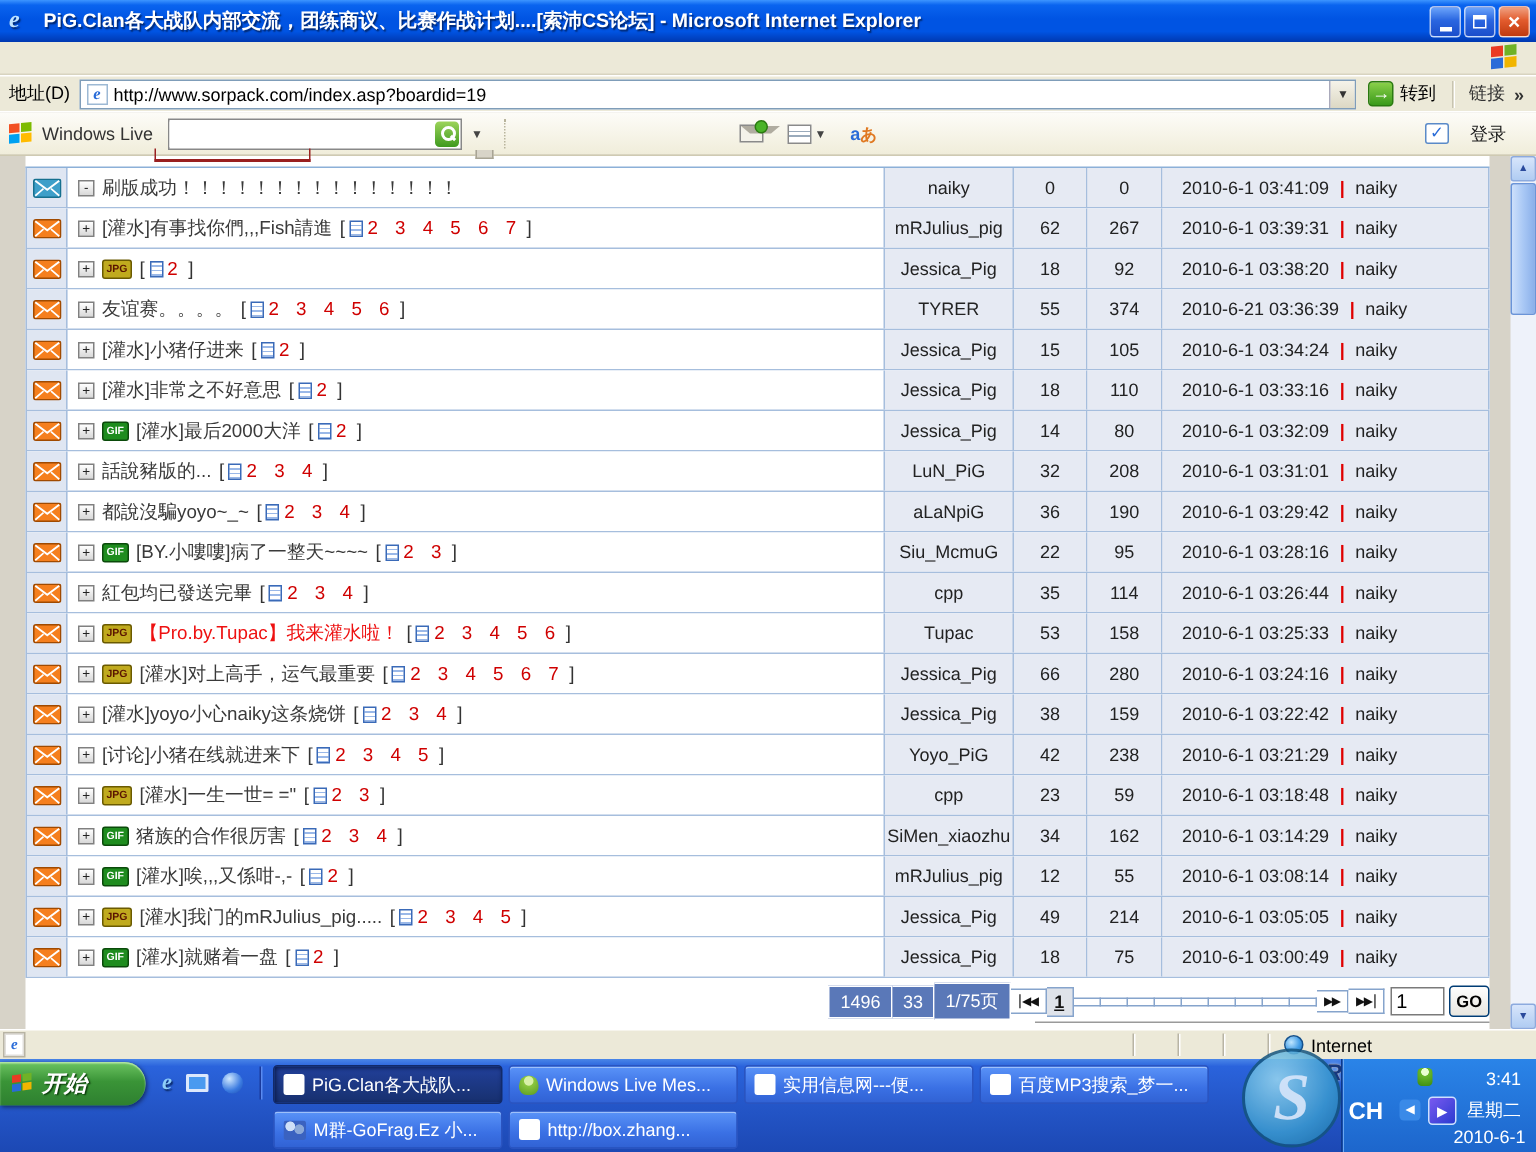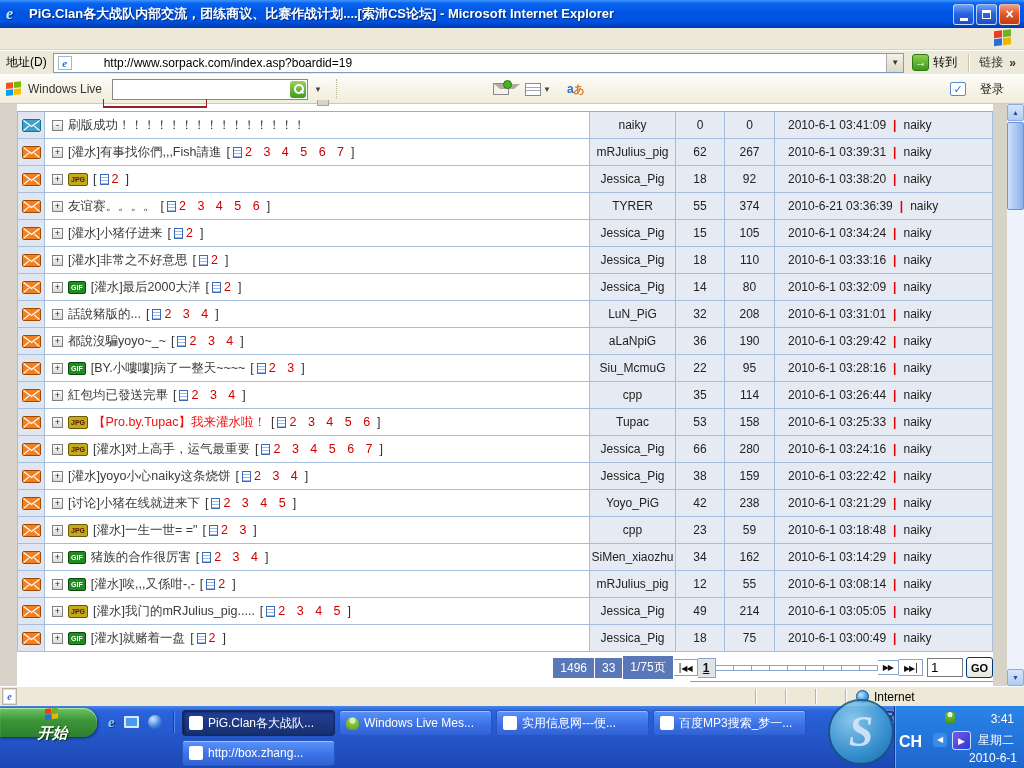--- a/index.html
+++ b/index.html
@@ -31,21 +31,21 @@
   .throbber i:nth-child(1){background:#ea3b23}.throbber i:nth-child(2){background:#70b226}
   .throbber i:nth-child(3){background:#2a6cd8}.throbber i:nth-child(4){background:#f1b500}
 
   
   .addressbar { position:absolute; left:0; top:50px; width:1024px; height:24px; background:#ece9d8;
     border-top:1px solid #fff; display:flex; align-items:center; padding:0 4px; }
   .addr-label { margin:0 6px 0 2px; }
   .addr-combo { flex:1; height:20px; background:#fff; border:1px solid #7f9db9; display:flex; align-items:center; }
   .addr-page-icon { width:14px; height:14px; margin:0 4px; color:#2a6cd8; font:italic bold 11px "Liberation Serif",serif;
     background:#fff; border:1px solid #9db9d4; text-align:center; line-height:12px; }
-  .addr-input { flex:1; border:none; outline:none; font-size:12px; font-family:inherit; color:#000;margin-left:28px; }
+  .addr-input { flex:1; border:none; outline:none; font-size:12px; font-family:inherit; color:#000; }
   .addr-drop { width:17px; height:18px; background:linear-gradient(#f5f3ea,#dcd8c4); border-left:1px solid #aab; 
     text-align:center; font-size:8px; color:#333; line-height:18px; }
   .go-btn { display:flex; align-items:center; gap:4px; padding:0 8px; height:22px; }
   .go-icon { width:17px; height:17px; border-radius:3px; background:linear-gradient(#8ad04a,#3a9a1a); border:1px solid #2a7a10;
     color:#fff; font-weight:bold; text-align:center; line-height:15px; font-size:12px; }
   .vsep { width:1px; height:18px; border-left:1px solid #c8c4b0; border-right:1px solid #fff; margin:0 3px; }
   .links-label { color:#333; padding:0 6px; }
   .chevrons { color:#333; font-weight:bold; padding-right:4px; }
 
   
@@ -143,21 +143,21 @@
   .sb-groove { width:30px; height:15px; border-left:1px solid #b8b4a4; box-shadow:inset 1px 0 0 #fff; }
   .sb-zone { width:176px; height:15px; border-left:1px solid #b8b4a4; box-shadow:inset 1px 0 0 #fff;
     display:flex; align-items:center; gap:5px; padding-left:10px; }
   .globe { width:13px; height:13px; border-radius:50%; background:radial-gradient(circle at 35% 35%,#bfe6ff,#46a0e8 55%,#1f6ab0); border:1px solid #14508c; }
 
   
   .taskbar { position:absolute; left:0; top:706px; width:1024px; height:62px;
     background:linear-gradient(180deg,#4a86e8 0%,#2a63dc 8%,#2456c8 50%,#1c48b4 100%); }
   .start-btn { position:absolute; left:0; top:2px; width:97px; height:29px;
     background:linear-gradient(180deg,#6cc462,#3a9437 45%,#2e8030); border-radius:0 14px 14px 0;
-    box-shadow:inset 0 1px 1px #b8e8a8, 1px 1px 3px #0008; display:flex; align-items:center; padding-left:8px; gap:5px;flex-direction:column; }
+    box-shadow:inset 0 1px 1px #b8e8a8, 1px 1px 3px #0008; display:flex; align-items:center; padding-left:8px; gap:5px; }
   .start-flag { width:15px; height:13px; display:grid; grid-template-columns:6px 6px; grid-template-rows:5px 5px; gap:1px; transform:skewY(-8deg); }
   .start-flag i:nth-child(1){background:#ea3b23}.start-flag i:nth-child(2){background:#70b226}
   .start-flag i:nth-child(3){background:#2a6cd8}.start-flag i:nth-child(4){background:#f1b500}
   .start-label { color:#fff; font:italic bold 15px "Liberation Sans",sans-serif; text-shadow:1px 1px 1px #0a3a0a; }
   .quick { position:absolute; left:108px; top:5px; display:flex; gap:9px; align-items:center; }
   .ql-ie { color:#8ecdf8; font:italic bold 15px "Liberation Serif",serif; text-shadow:1px 1px 1px #0a2a6a; }
   .ql-desktop { width:15px; height:12px; border:2px solid #dce8fc; background:#4a9af0; border-radius:1px; }
   .ql-msn { width:14px; height:14px; border-radius:50%; background:radial-gradient(circle at 35% 30%,#cfe8ff,#3a7ae0 60%,#1a4ab0); }
   .ql-sep { width:1px; height:22px; border-left:1px solid #1a3a9c; border-right:1px solid #5a8af0; margin-left:2px; }
   .task-row { position:absolute; left:182px; display:flex; gap:4px; }
@@ -960,20 +960,24 @@
     <span class="ticon ti-ie"></span>
     <span>实用信息网---便...</span>
   </div>
         <div class="task-btn">
     <span class="ticon ti-ie"></span>
     <span>百度MP3搜索_梦一...</span>
   </div>
       </div>
     <div class="task-row r2">
         <div class="task-btn">
+    <span class="ticon ti-group"></span>
+    <span>M群-GoFrag.Ez 小...</span>
+  </div>
+        <div class="task-btn">
     <span class="ticon ti-ie"></span>
     <span>http://box.zhang...</span>
   </div>
       </div>
     <div class="tray">
       <span class="tray-msgr"></span>
       <span class="tray-time">3:41</span>
       <span class="tray-lang">CH</span>
       <span class="tray-chev">◀</span>
       <span class="tray-media">▶</span>

